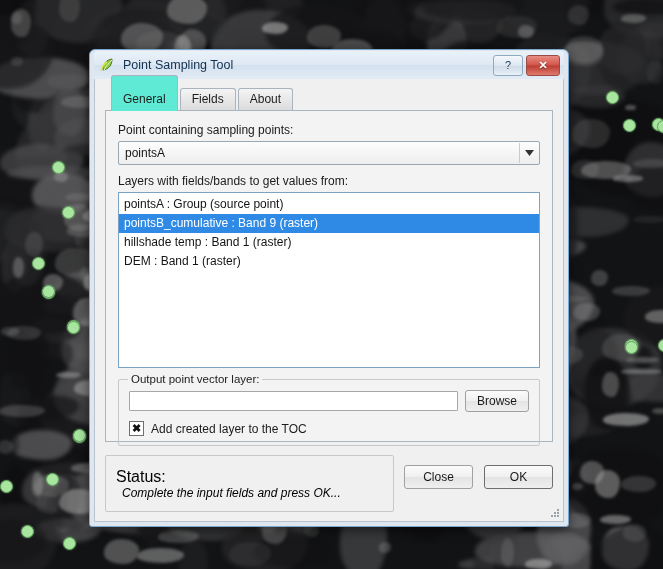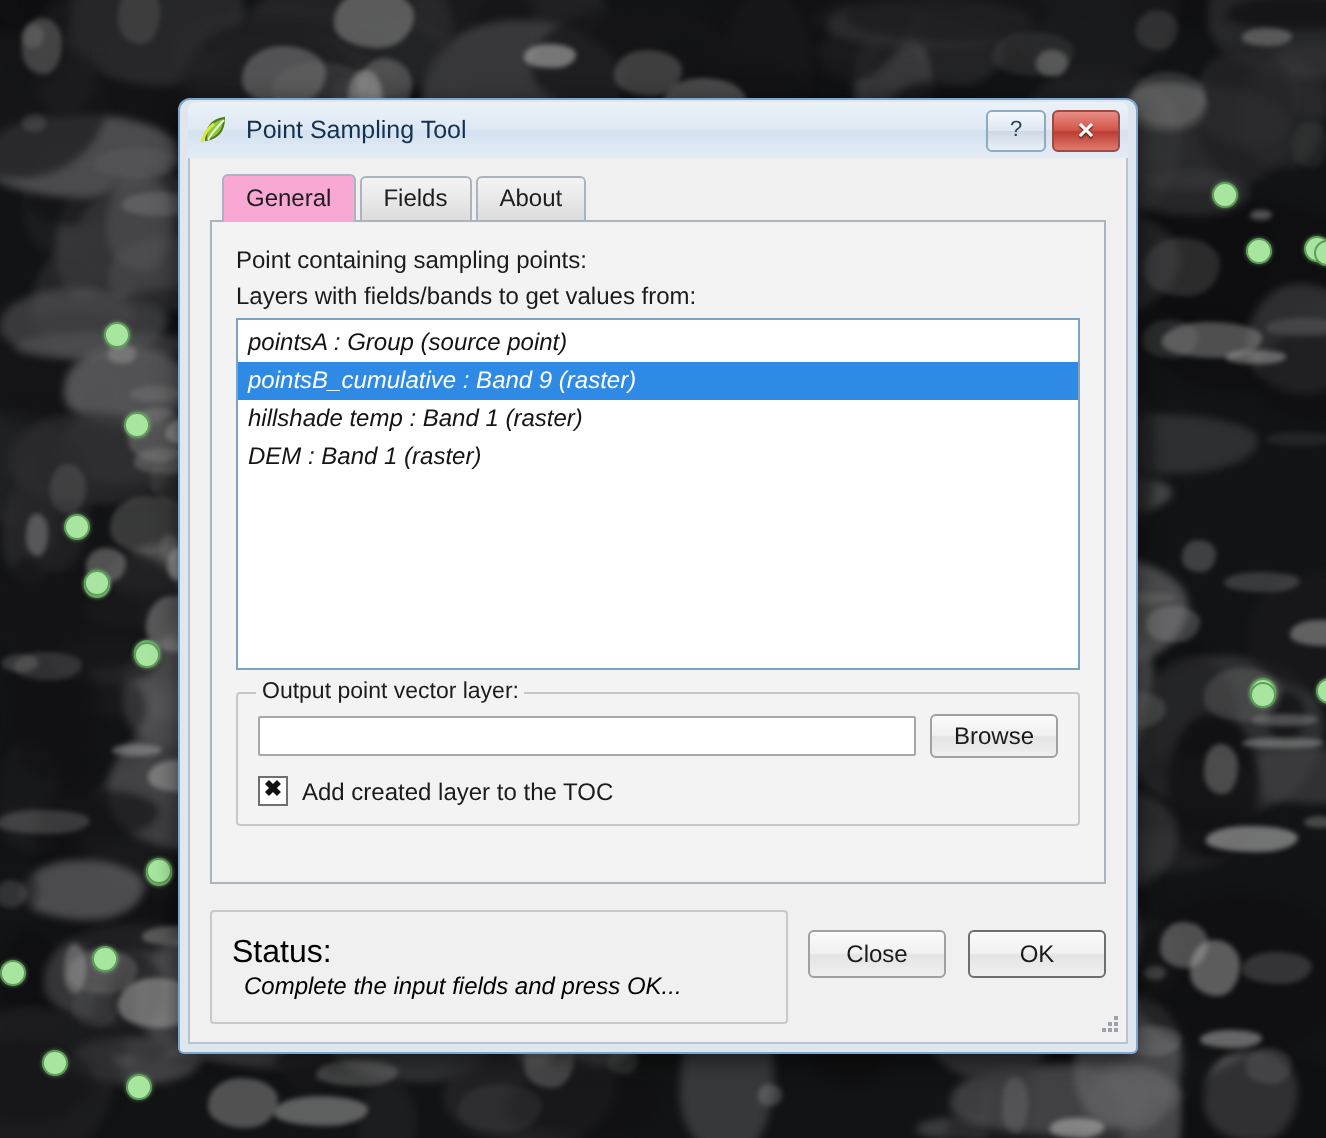--- a/index.html
+++ b/index.html
@@ -100,22 +100,22 @@
     padding: 3px 11px 3px 11px;
     border: 1px solid #a9b4bf;
     border-bottom: none;
     border-radius: 3px 3px 0 0;
     background: linear-gradient(to bottom,#f4f4f4,#dcdcdc);
     margin-right: 2px;
     cursor: pointer;
     line-height: 15px;
   }
   .tab.active {
-    background: #f9a8d4;
-    padding-top: 4px;
+    background: #5eead4;
+    padding-top: 16px;
     padding-bottom: 4px;
     margin-bottom: -1px;
     position: relative;
     z-index: 3;
   }
   .tabpanel {
     border: 1px solid #a9b4bf;
     background: #f3f3f3;
     padding: 10px 12px 10px 12px;
     position: relative;
@@ -157,21 +157,20 @@
     padding: 2px 0 0 0;
     margin-bottom: 11px;
   }
   .list-item {
     font-size: 12px;
     color: #141414;
     padding: 1px 5px 2px 5px;
     line-height: 16px;
     white-space: nowrap;
     cursor: pointer;
-    font-style: italic;
   }
   .list-item.selected { background: #2e8ae5; color: #ffffff; }
 
   
   .groupbox {
     border: 1px solid #c8c8c8;
     border-radius: 2px;
     margin-top: 7px;
     padding: 10px 10px 9px 10px;
     position: relative;
@@ -748,20 +747,28 @@
     <div class="tabstrip">
       <div class="tab active">General</div>
       <div class="tab">Fields</div>
       <div class="tab">About</div>
     </div>
 
     <div class="tabpanel">
 
       <div class="field-label">Point containing sampling points:</div>
 
+      <div class="combo">
+        <span class="combo-value">pointsA</span>
+        <span class="combo-arrow">
+          <svg width="9" height="6" viewBox="0 0 9 6">
+              <path d="M0 0 L9 0 L4.5 6 Z" fill="#333"></path>
+            </svg>
+        </span>
+      </div>
 
       <div class="field-label">Layers with fields/bands to get values from:</div>
 
       <div class="listbox">
         <div class="list-item">pointsA : Group (source point)</div>
         <div class="list-item selected">pointsB_cumulative : Band 9 (raster)</div>
         <div class="list-item">hillshade temp : Band 1 (raster)</div>
         <div class="list-item">DEM : Band 1 (raster)</div>
       </div>
 

